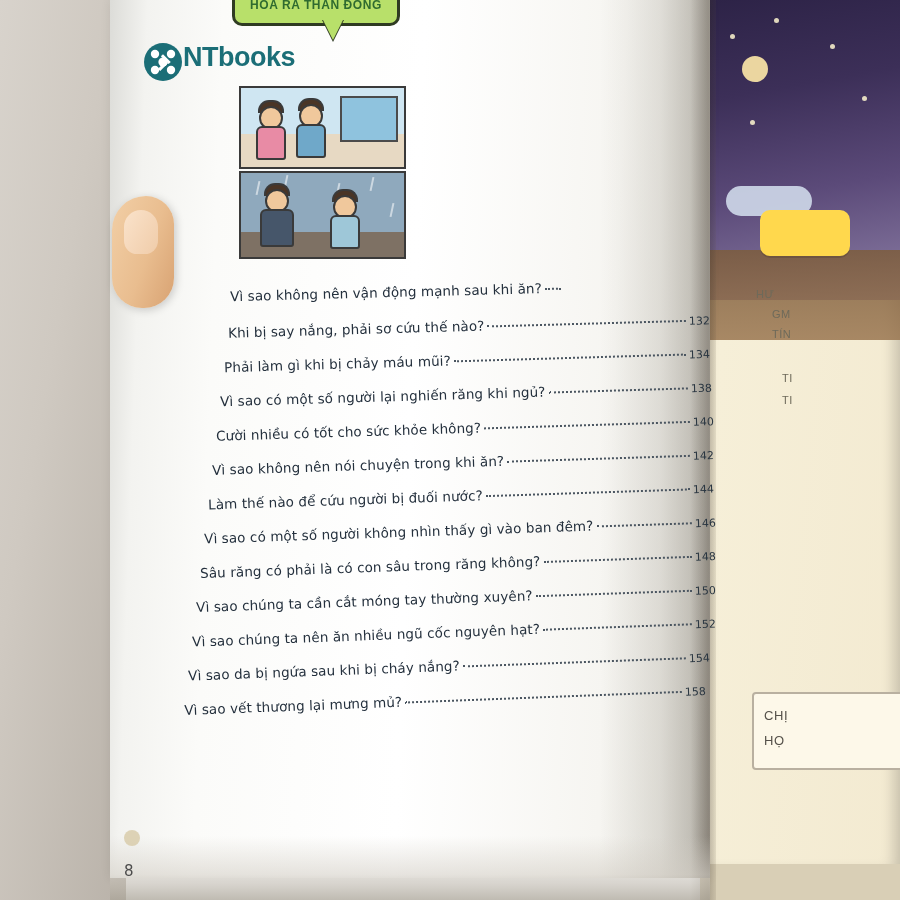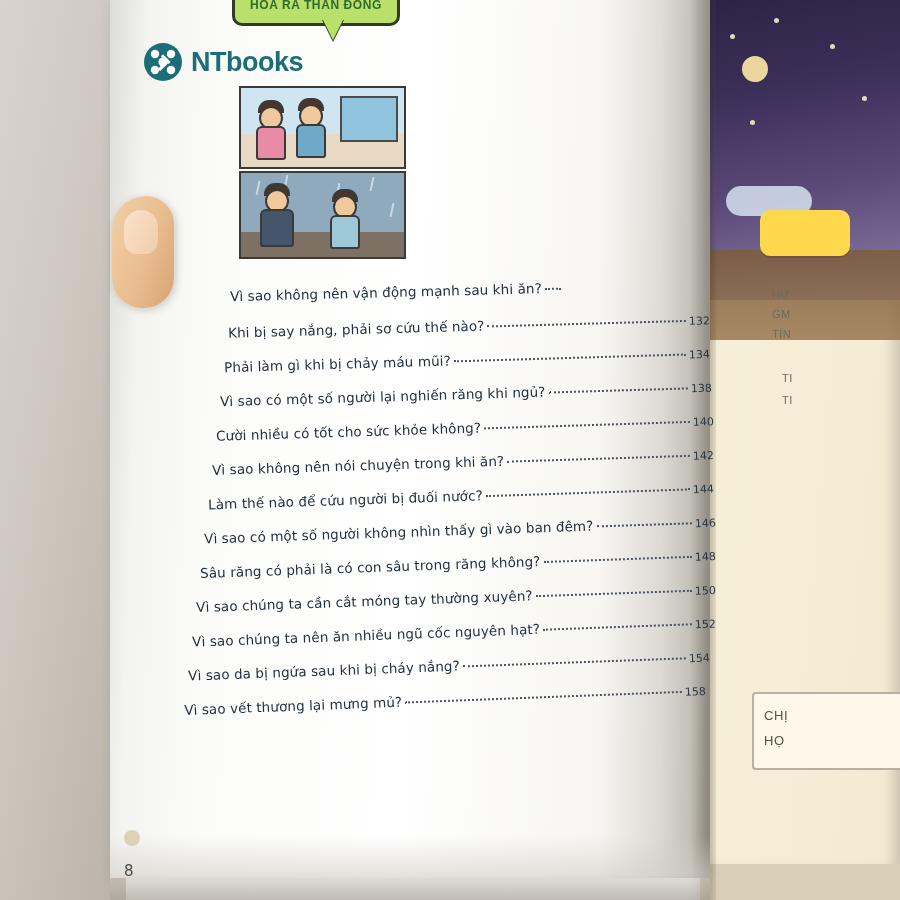--- a/index.html
+++ b/index.html
@@ -154,22 +154,21 @@
     background: linear-gradient(120deg, #fbe4cd, #f0cdab);
     border-radius: 18px 18px 14px 14px;
     opacity: .95;
   }
 
   
   .logo {
     position: absolute;
     left: 143px; top: 42px;
     display: flex;
-    align-items: center;
-    gap: 8px;
+    align-items: flex-start;
   }
   .logo-mark { width: 40px; height: 40px; }
   .logo-text {
     font-size: 27px;
     font-weight: 700;
     color: #1b6e77;
     letter-spacing: -.5px;
   }
 
   
@@ -291,21 +290,21 @@
     <div class="star" style="left:64px; top:18px;"></div>
     <div class="star" style="left:120px; top:44px;"></div>
     <div class="star" style="left:152px; top:96px;"></div>
     <div class="star" style="left:40px; top:120px;"></div>
   </div>
   <div class="moonish"></div>
   <div class="cloud-right"></div>
   <div class="book-right-stage"></div>
   <div class="rbadge"></div>
 
-  <div class="book-right-text" style="left:772px; top:288px;">HƯ</div>
+  <div class="book-right-text" style="left:756px; top:288px;">HƯ</div>
   <div class="book-right-text" style="left:772px; top:308px;">GM</div>
   <div class="book-right-text" style="left:772px; top:328px;">TÍN</div>
   <div class="book-right-text" style="left:782px; top:372px;">TI</div>
   <div class="book-right-text" style="left:782px; top:394px;">TI</div>
 
   <div class="book-right-box">
     <span>CHỊ</span>
     <span>HỌ</span>
   </div>
   <div class="book-bottom-edge"></div>

